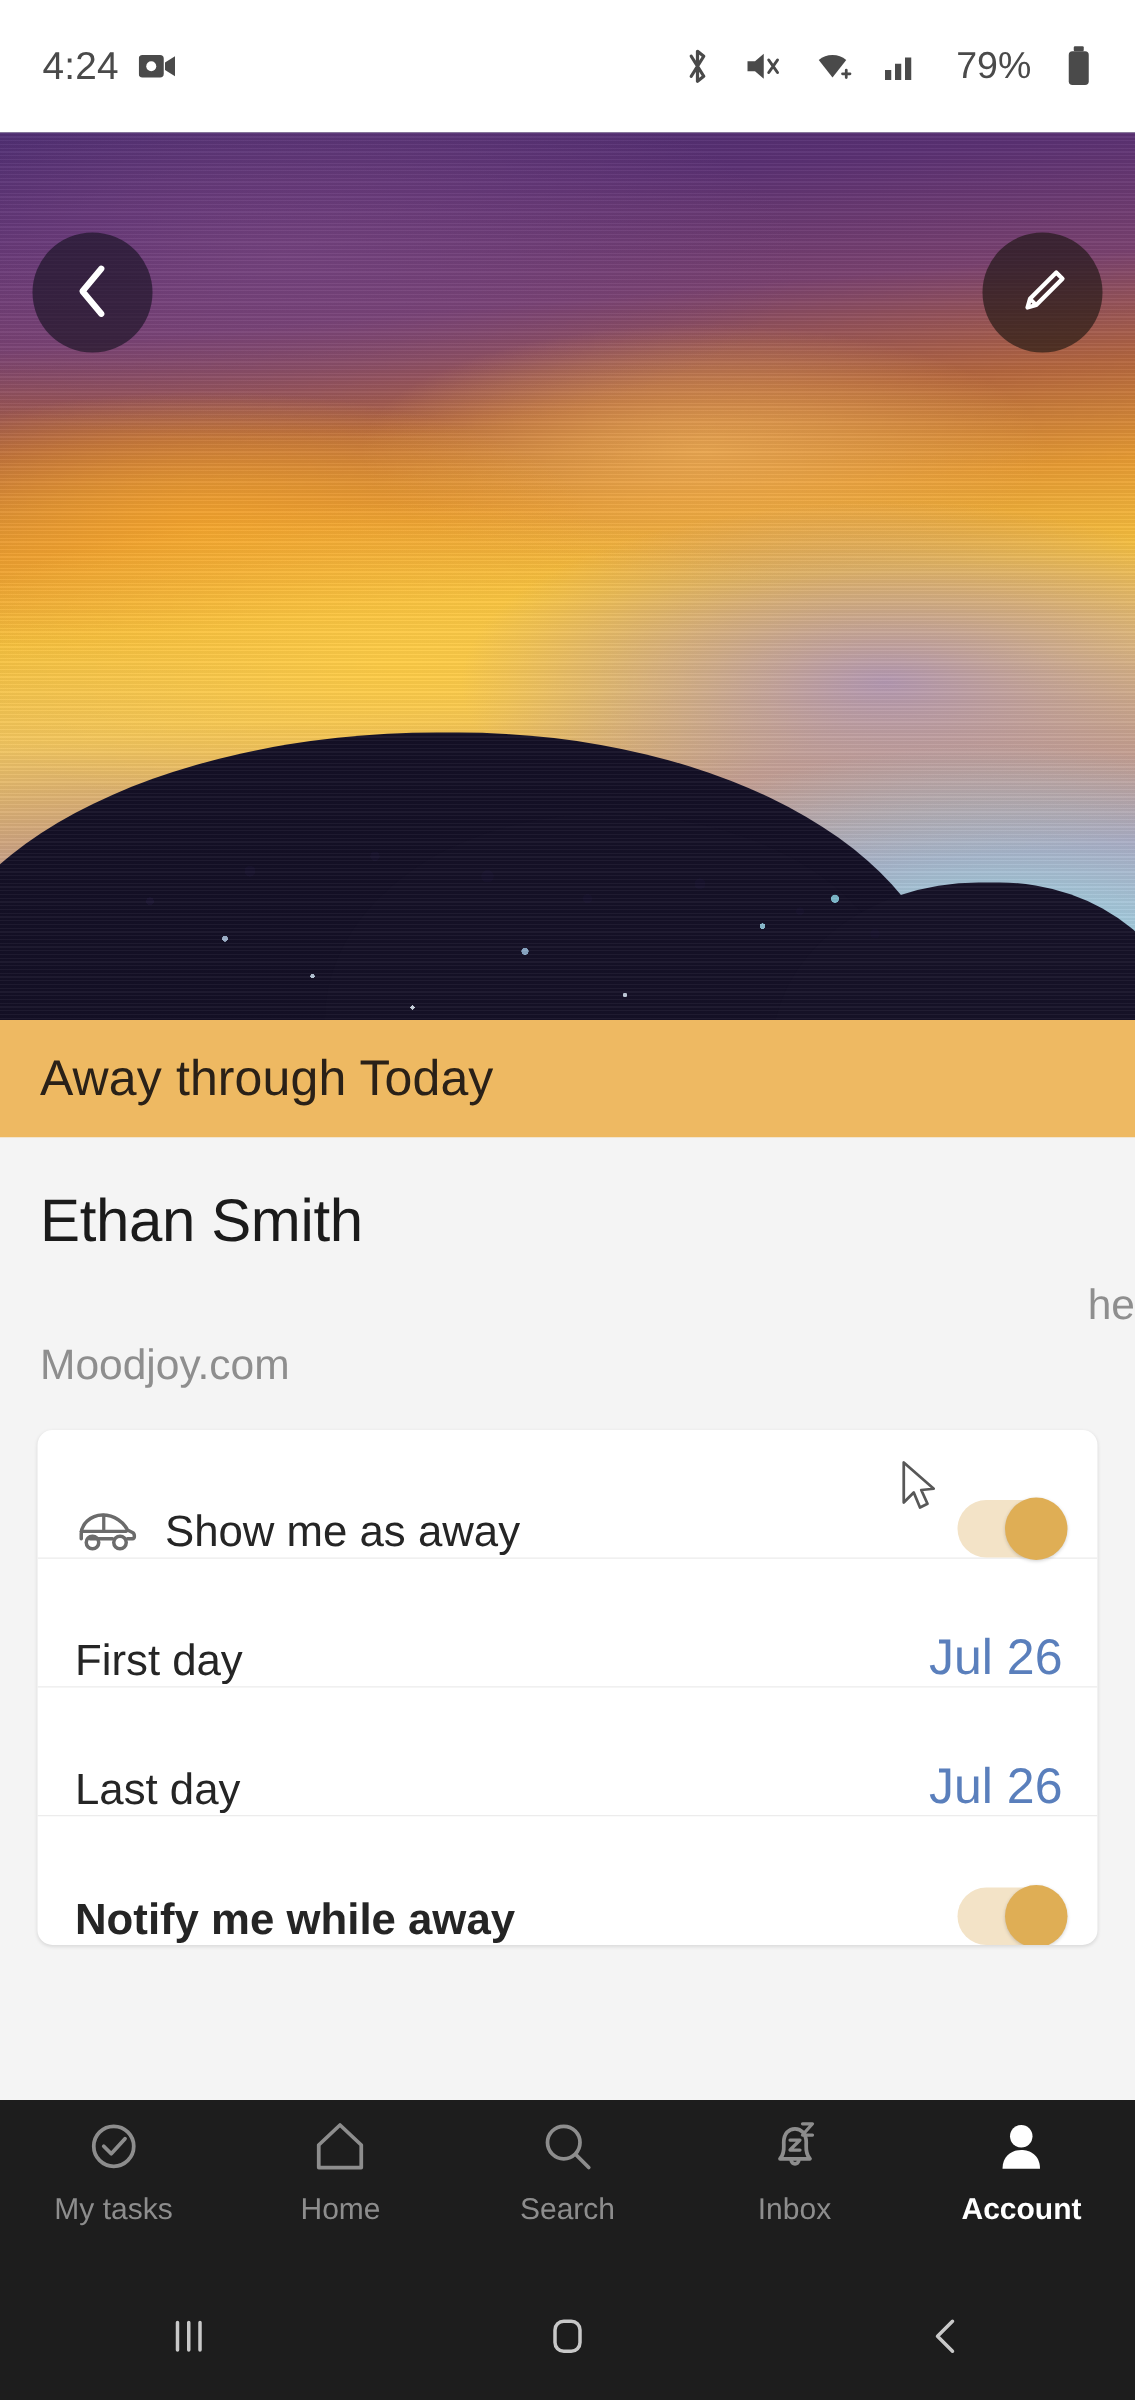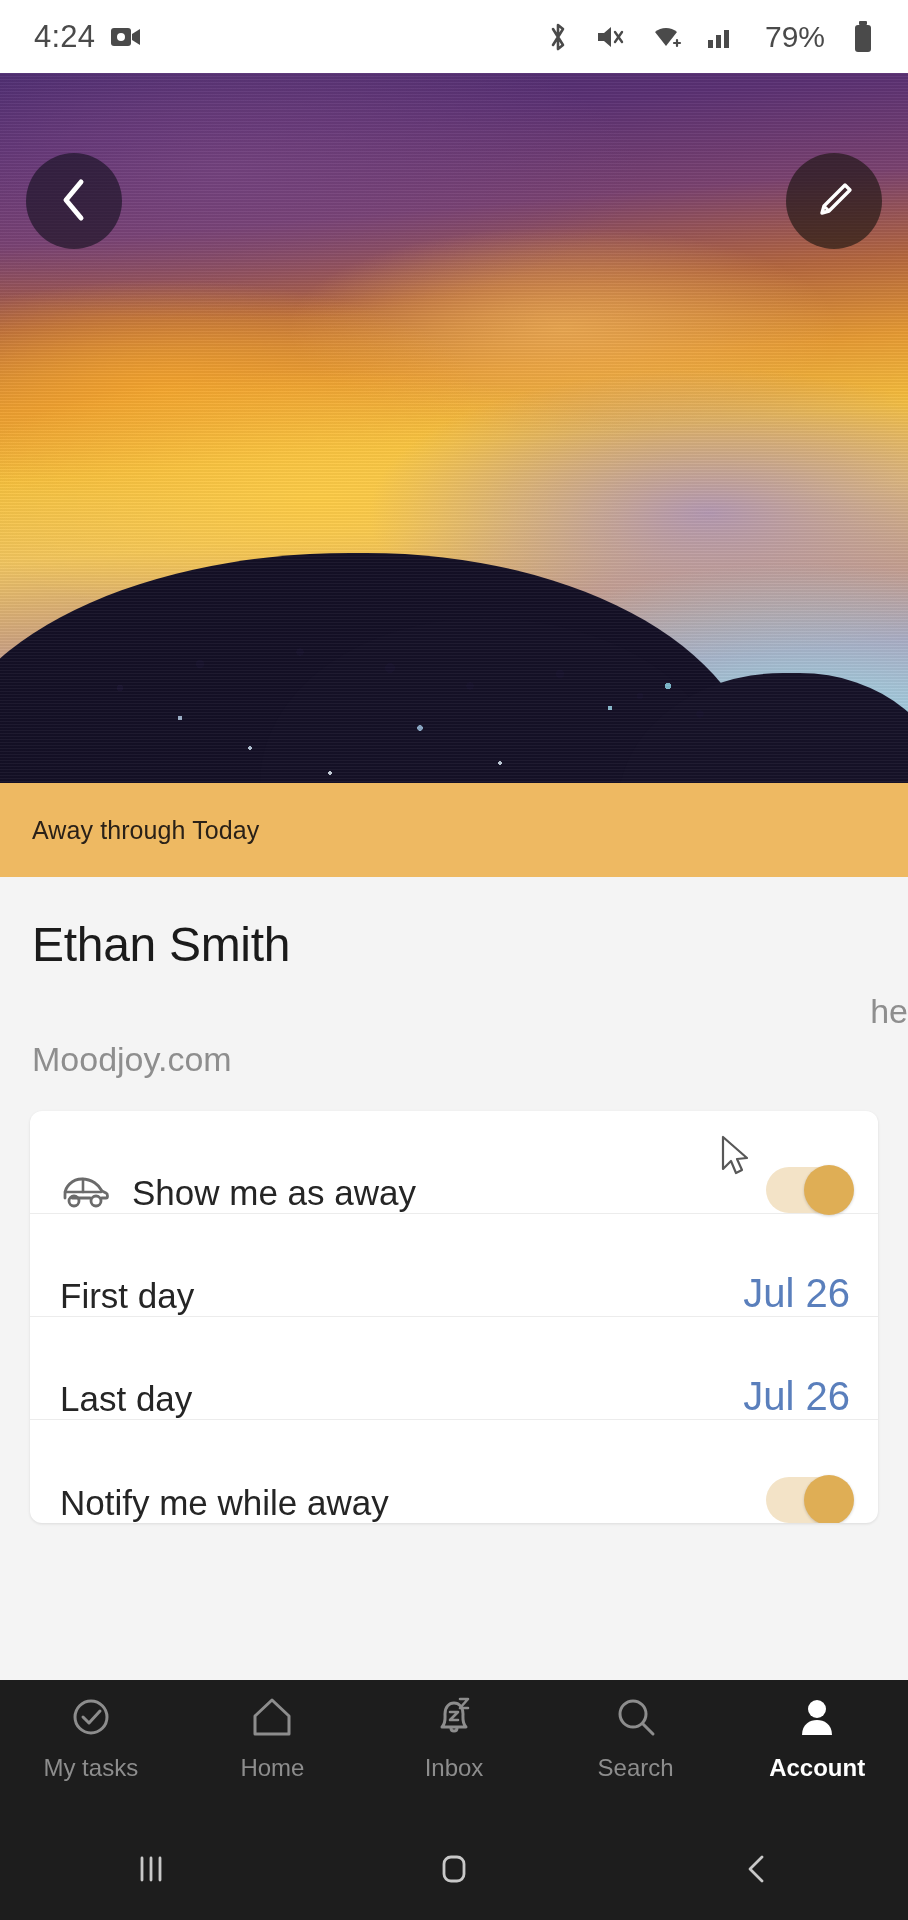--- a/index.html
+++ b/index.html
@@ -16,21 +16,21 @@
     position: relative;
     width: 908px;
     height: 1920px;
     background: #f4f4f4;
     display: flex;
     flex-direction: column;
   }
 
   
   .status-bar {
-    height: 73px;
+    height: 106px;
     background: #ffffff;
     display: flex;
     align-items: center;
     padding: 0 34px;
     flex: none;
   }
   .status-left {
     display: flex;
     align-items: center;
     gap: 16px;
@@ -177,21 +177,21 @@
   
   .away-banner {
     height: 94px;
     background: #eeb962;
     display: flex;
     align-items: center;
     padding: 0 32px;
     flex: none;
   }
   .away-banner span {
-    font-size: 25px;
+    font-size: 40px;
     color: #2a2118;
     letter-spacing: 0.1px;
   }
 
   
   .profile {
     background: #f4f4f4;
     padding: 42px 0 0 32px;
     flex: none;
   }
@@ -224,21 +224,21 @@
     overflow: hidden;
   }
   .row {
     display: flex;
     align-items: flex-end;
     height: 103px;
     padding: 0 28px 0 30px;
     border-bottom: 1px solid #ececec;
     position: relative;
   }
-  .row:last-child { border-bottom: none; }
+  .row:last-child { border-bottom: none; font-weight: bold; }
   .row-icon {
     width: 52px;
     display: flex;
     align-items: center;
     justify-content: flex-start;
     flex: none;
     margin-right: 20px;
   }
   .row-label {
     font-size: 35px;
@@ -478,39 +478,39 @@
         <svg width="46" height="46" viewBox="0 0 46 46">
           <path d="M23 6 L40 22 L40 40 L6 40 L6 22 Z" fill="none" stroke="#8d8d8d" stroke-width="3" stroke-linejoin="round"></path>
         </svg>
       </span>
       <span class="nav-label">Home</span>
     </button>
 
     <button class="nav-item">
       <span>
         <svg width="46" height="46" viewBox="0 0 46 46">
+          <circle cx="20" cy="20" r="13" fill="none" stroke="#8d8d8d" stroke-width="3"></circle>
+          <path d="M30 30 L40 40" stroke="#8d8d8d" stroke-width="3" stroke-linecap="round"></path>
+        </svg>
+      </span>
+      <span class="nav-label">Search</span>
+    </button>
+
+    <button class="nav-item">
+      <span>
+        <svg width="46" height="46" viewBox="0 0 46 46">
           <path d="M11 33 C15 29 14 24 14 20 C14 13 18 9 23 9 C28 9 32 13 32 20 C32 24 31 29 35 33 Z" fill="none" stroke="#8d8d8d" stroke-width="3" stroke-linejoin="round"></path>
           <path d="M20 34 C20 38 26 38 26 34" fill="none" stroke="#8d8d8d" stroke-width="3" stroke-linecap="round"></path>
           <path d="M29 5 L37 5 L29 14 L37 14" fill="none" stroke="#8d8d8d" stroke-width="2.6" stroke-linejoin="round" stroke-linecap="round"></path>
           <path d="M19 18 L27 18 L19 26 L27 26" fill="none" stroke="#8d8d8d" stroke-width="2.6" stroke-linejoin="round" stroke-linecap="round"></path>
         </svg>
       </span>
       <span class="nav-label">Inbox</span>
     </button>
 
-    <button class="nav-item">
-      <span>
-        <svg width="46" height="46" viewBox="0 0 46 46">
-          <circle cx="20" cy="20" r="13" fill="none" stroke="#8d8d8d" stroke-width="3"></circle>
-          <path d="M30 30 L40 40" stroke="#8d8d8d" stroke-width="3" stroke-linecap="round"></path>
-        </svg>
-      </span>
-      <span class="nav-label">Search</span>
-    </button>
-
     <button class="nav-item active">
       <span>
         <svg width="46" height="46" viewBox="0 0 46 46">
           <circle cx="23" cy="15" r="9" fill="#ffffff"></circle>
           <path d="M8 41 C8 30 16 26 23 26 C30 26 38 30 38 41 Z" fill="#ffffff"></path>
         </svg>
       </span>
       <span class="nav-label">Account</span>
     </button>
 

